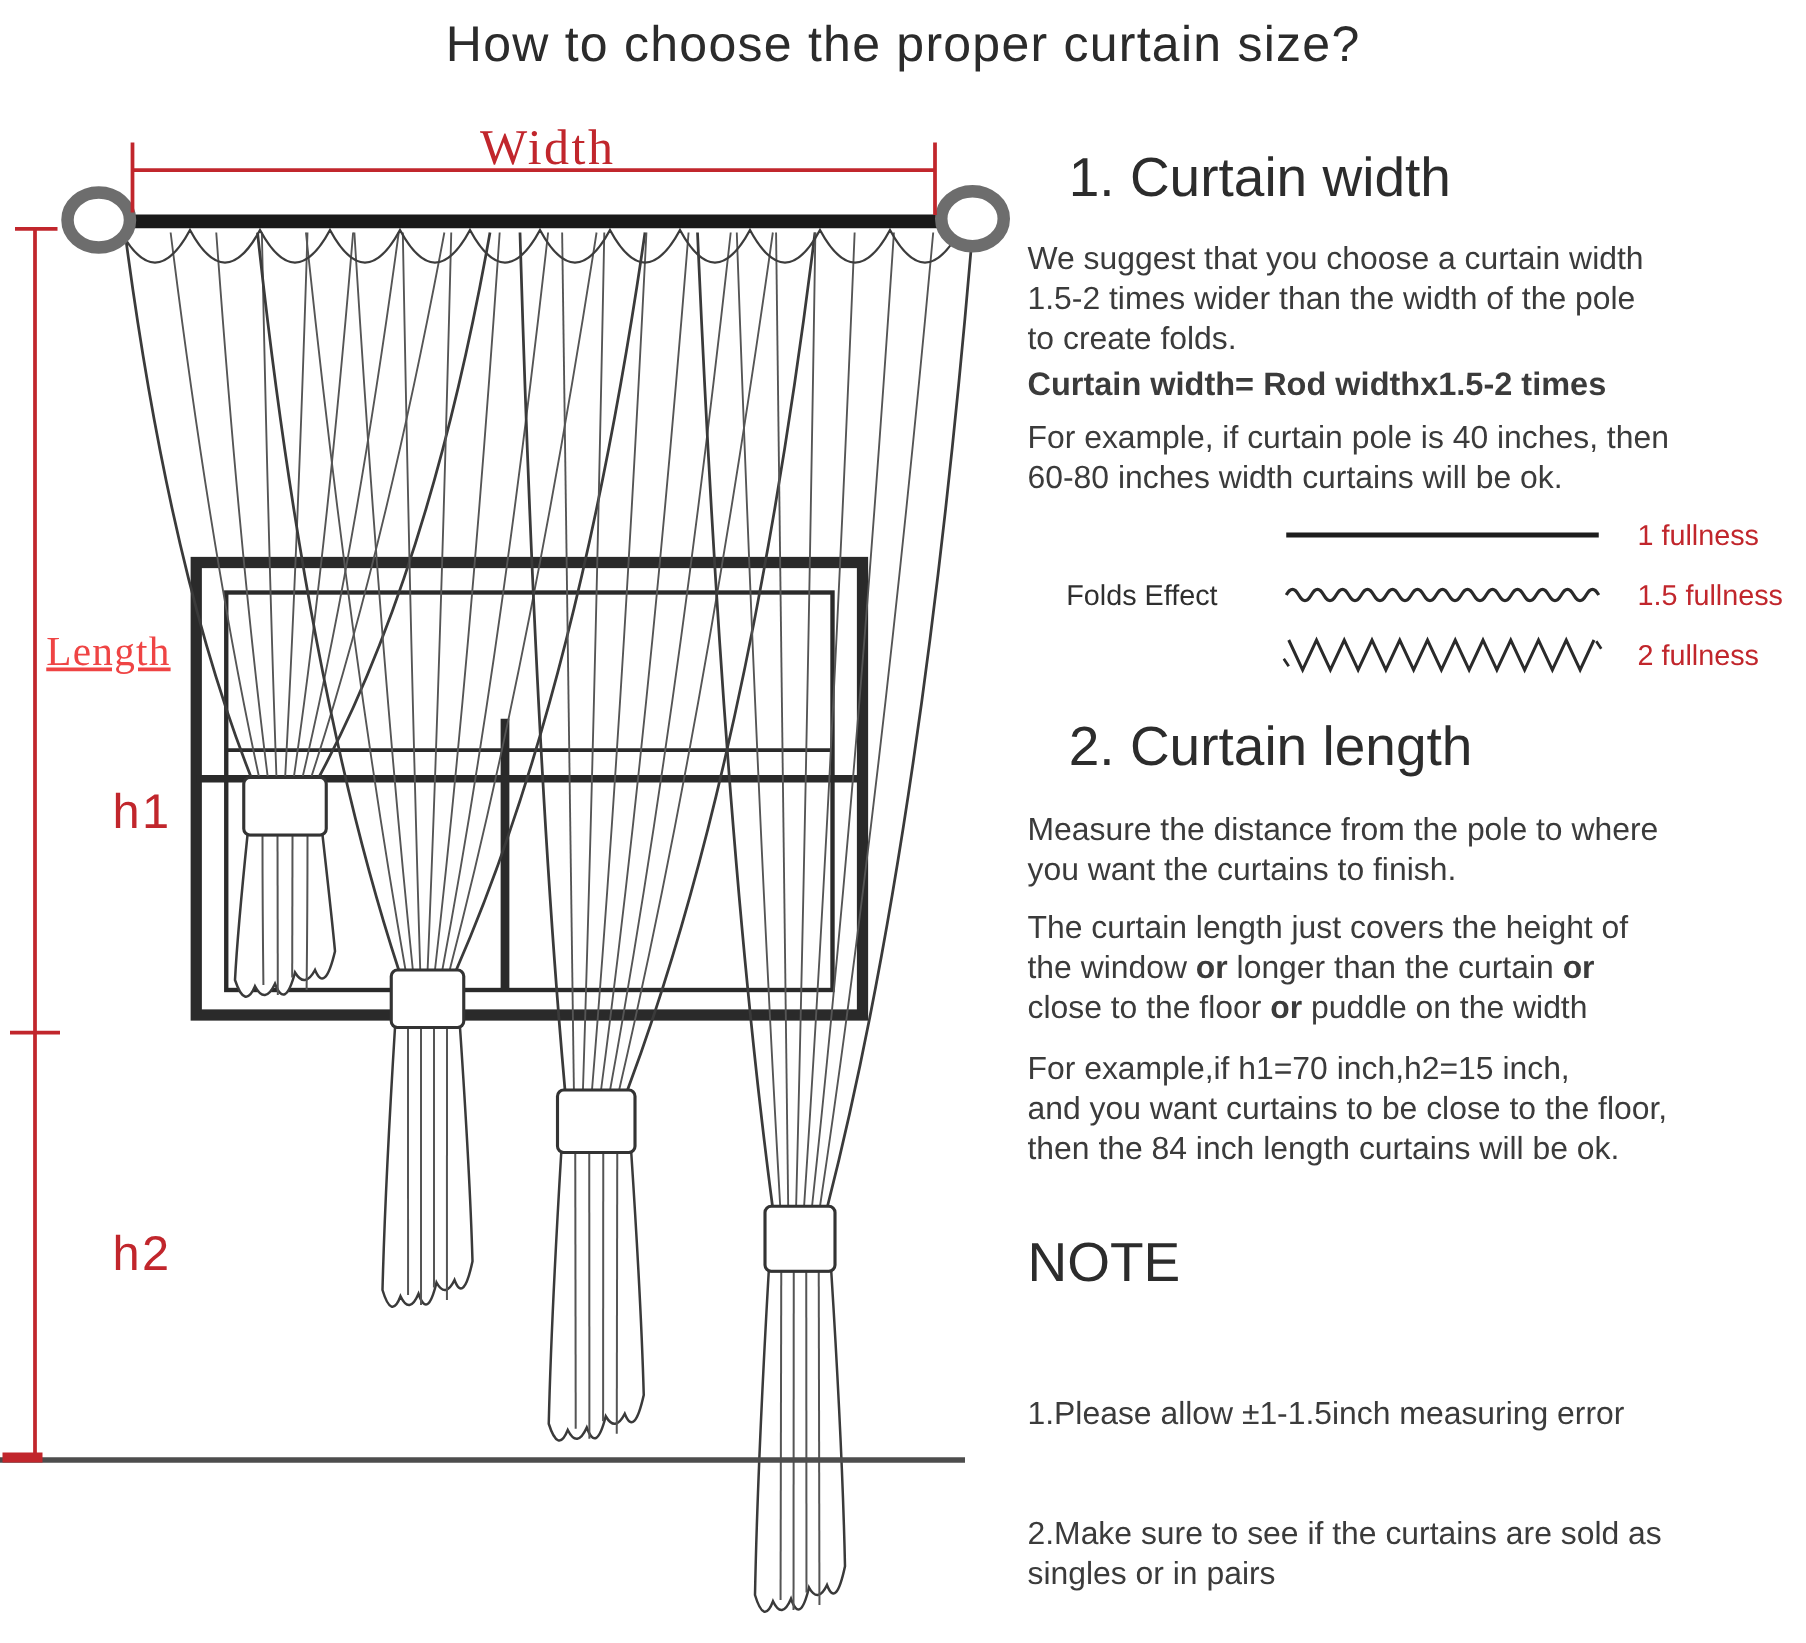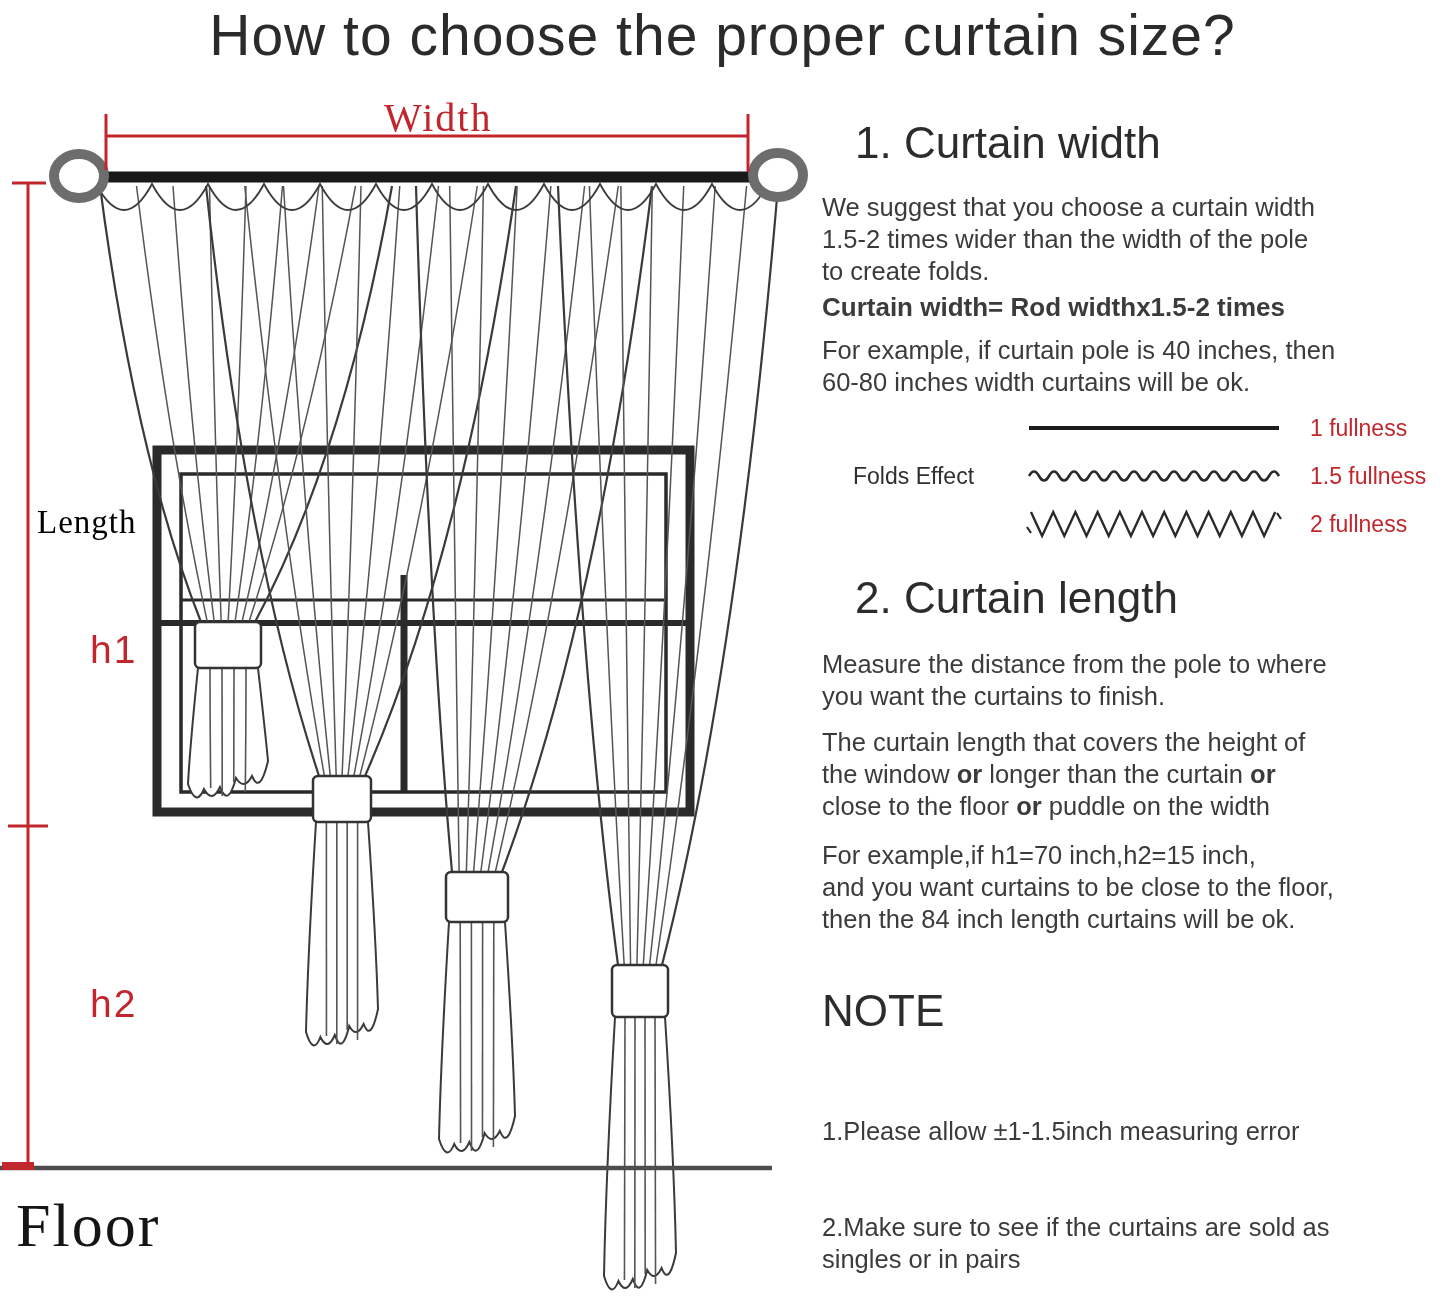--- a/index.html
+++ b/index.html
@@ -1,19 +1,19 @@
 <!DOCTYPE html>
 <html><head>
 <meta charset="utf-8">
 <style>
   html,body{margin:0;padding:0;background:#fff;}
   .canvas{position:relative;width:1445px;height:1314px;overflow:hidden;background:#fff;
           font-family:"Liberation Sans",sans-serif;color:#3d3d3d;}
-  .title{position:absolute;top:2px;left:0;width:100%;text-align:center;
-         font-size:57px;letter-spacing:1px;color:#2b2b2b;}
+  .title{position:absolute;top:14px;left:0;width:100%;text-align:center;
+         font-size:40px;letter-spacing:1px;color:#2b2b2b;}
   .diagram-wrap{position:absolute;left:0;top:0;width:812px;height:1058px;}
   .dlabel{position:absolute;font-family:"Liberation Serif",serif;}
   .lbl-width{left:384px;top:94px;font-size:40px;letter-spacing:2px;}
   .lbl-length{left:37px;top:504px;font-size:33px;letter-spacing:1px;}
   .lbl-h{font-family:"Liberation Sans",sans-serif;font-size:39px;letter-spacing:2px;margin-left:37px;}
   .lbl-h1{left:53px;top:628px;}
   .lbl-h2{left:53px;top:982px;}
   .lbl-floor{left:16px;top:1190px;font-size:62px;color:#151515;letter-spacing:2px;}
   .rc{position:absolute;left:820px;width:628px;}
   .h{font-size:44px;color:#2c2c2c;padding-left:35px;white-space:pre;}
@@ -129,24 +129,23 @@
           <line x1="748" y1="114" x2="748" y2="172" stroke="#c1262c" stroke-width="3"></line>
         </g>
         <g>
           <line x1="28" y1="183" x2="28" y2="1166" stroke="#c1262c" stroke-width="3"></line>
           <line x1="12" y1="183" x2="46" y2="183" stroke="#c1262c" stroke-width="3"></line>
           <line x1="8" y1="826" x2="48" y2="826" stroke="#c1262c" stroke-width="3"></line>
           <line x1="2" y1="1166" x2="34" y2="1166" stroke="#c1262c" stroke-width="8"></line>
         </g>
       </svg>
     <span class="dlabel lbl-width" style="color: rgb(193, 38, 44);">Width</span>
-    <span class="dlabel lbl-length" style="color: #000000;">Length</span>
+    <span class="dlabel lbl-length" style="color: #ef4444; text-decoration: underline;">Length</span>
     <span class="dlabel lbl-h lbl-h1" style="color: rgb(193, 38, 44);">h1</span>
     <span class="dlabel lbl-h lbl-h2" style="color: rgb(193, 38, 44);">h2</span>
-    <span class="dlabel lbl-floor">Floor</span>
   </div>
 
   <div class="rc h" style="top:118px;position:absolute;">1. Curtain width</div>
   <div class="rc p" style="top:191px;position:absolute;">We suggest that you choose a curtain width
 1.5-2 times wider than the width of the pole
 to create folds.</div>
   <div class="rc p formula" style="top:291px;position:absolute;">Curtain width= Rod widthx1.5-2 times</div>
   <div class="rc p" style="top:334px;position:absolute;">For example, if curtain pole is 40 inches, then
 60-80 inches width curtains will be ok.</div>
 
@@ -169,21 +168,21 @@
         <polyline id="zigPts" fill="none" stroke="#2a2a2a" stroke-width="2.4" points="5.0,4 16.1,28 27.2,4 38.3,28 49.4,4 60.5,28 71.6,4 82.7,28 93.8,4 104.9,28 116.0,4 127.1,28 138.2,4 149.3,28 160.4,4 171.5,28 182.6,4 193.7,28 204.8,4 215.9,28 227.0,4 238.1,28 249.2,4"></polyline>
         <path d="M1 19 l4 6 M251 5 l4 6" stroke="#2a2a2a" stroke-width="2.2" fill="none"></path>
       </svg>
     </div>
     <div class="fold-name" style="color: rgb(193, 38, 44);">2 fullness</div>
   </div>
 
   <div class="rc h" style="top:573px;position:absolute;">2. Curtain length</div>
   <div class="rc p" style="top:648px;position:absolute;">Measure the distance from the pole to where
 you want the curtains to finish.</div>
-  <div class="rc p" style="top:726px;position:absolute;"><span>The curtain length that covers the height of
+  <div class="rc p" style="top:726px;position:absolute;"><span>The curtain length just covers the height of
 the window </span><span class="b">or</span><span> longer than the curtain </span><span class="b">or</span><span>
 close to the floor </span><span class="b">or</span><span> puddle on the width</span></div>
   <div class="rc p" style="top:839px;position:absolute;">For example,if h1=70 inch,h2=15 inch,
 and you want curtains to be close to the floor,
 then the 84 inch length curtains will be ok.</div>
 
   <div class="rc h h-note" style="top:986px;position:absolute;">NOTE</div>
   <div class="rc p" style="top:1051px;position:absolute;">
     <div>1.Please allow ±1-1.5inch measuring error</div>
     <div>2.Make sure to see if the curtains are sold as

